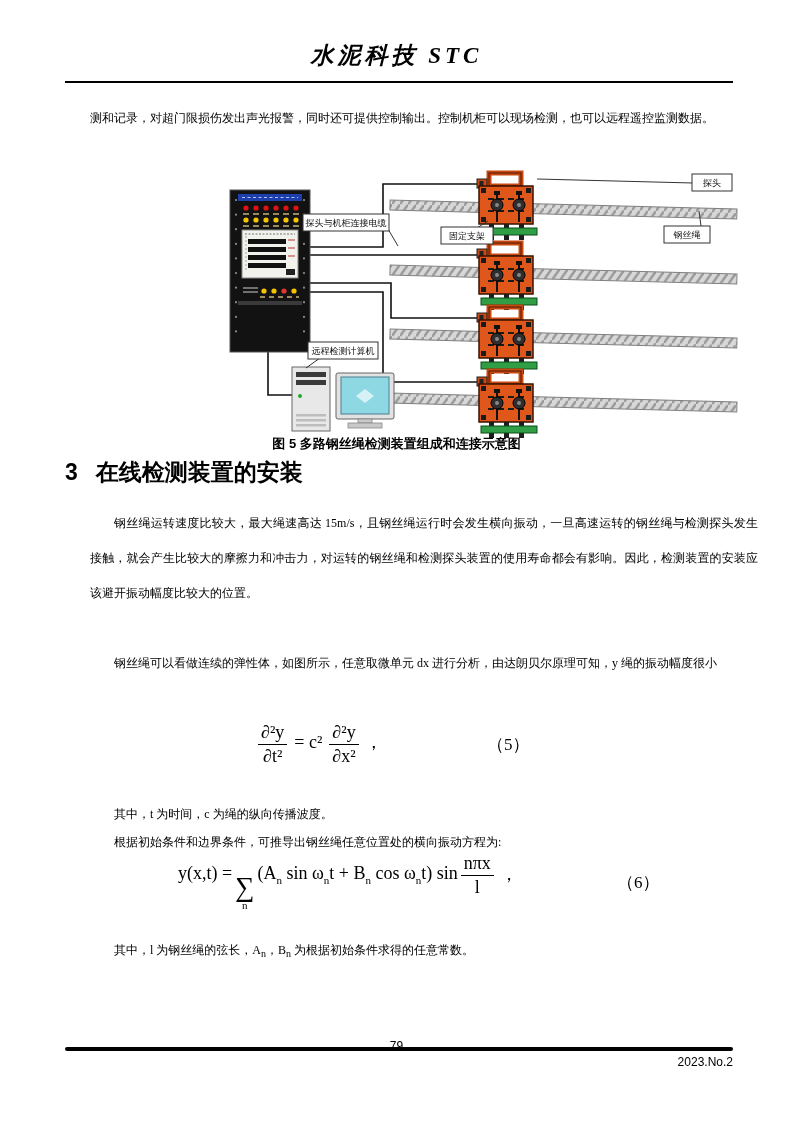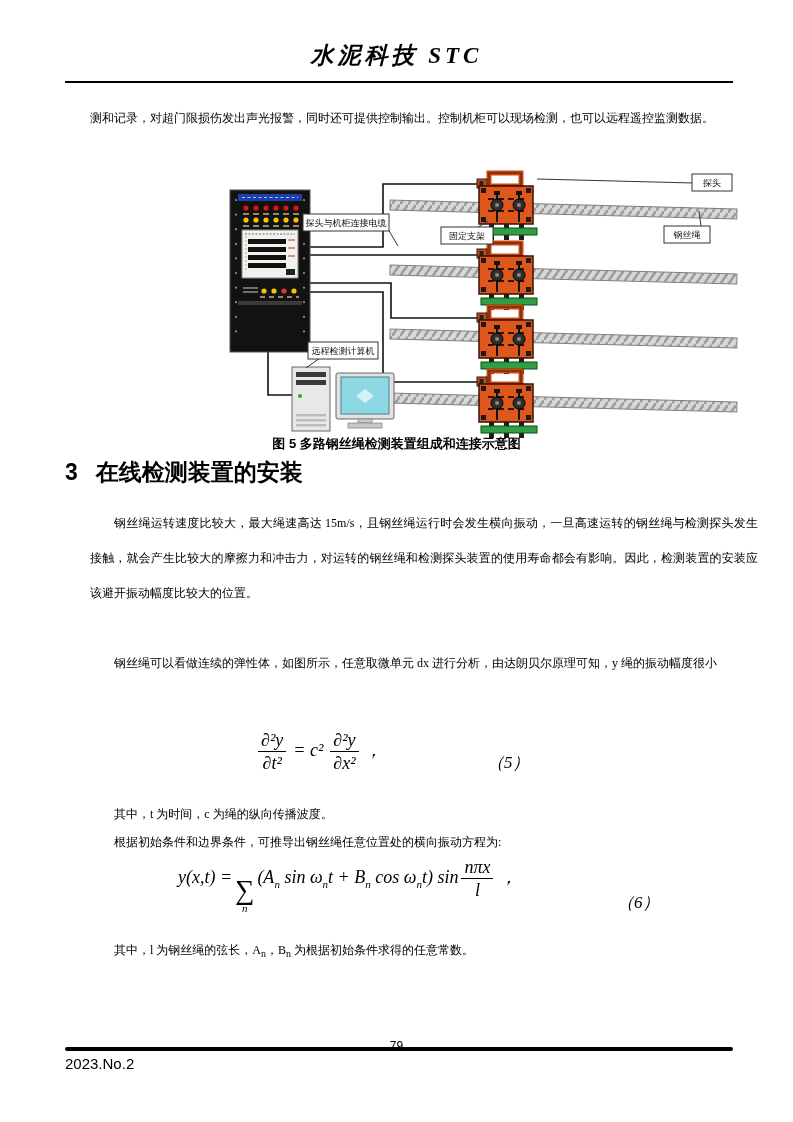--- a/index.html
+++ b/index.html
@@ -14,21 +14,21 @@
       text-align:justify;text-indent:2em;}
   .noindent{text-indent:0;}
   
   .fig-svg{position:absolute;left:0;top:158px;width:793px;height:282px;}
   .caption{position:absolute;top:435px;left:0;width:793px;text-align:center;
     font-family:"Liberation Sans","DejaVu Sans",sans-serif;font-weight:bold;font-size:13px;}
   .section-heading{position:absolute;top:457px;left:65px;margin:0;
     font-family:"Liberation Sans","DejaVu Sans",sans-serif;font-weight:bold;font-size:23px;}
   .section-heading .num{margin-right:18px;}
   
-  .equation{position:absolute;left:65px;width:668px;display:flex;align-items:flex-end;font-style:italic;}
+  .equation{position:absolute;left:65px;width:668px;display:flex;align-items:center;}
   .eq5{top:714px;height:60px;}
   .eq6{top:850px;height:64px;}
   .eq5 .math{margin-left:190px;}
   .eq6 .math{margin-left:113px;}
   .math{font-size:18px;white-space:nowrap;}
   .frac{display:inline-block;vertical-align:middle;text-align:center;line-height:1.15;margin:0 3px;}
   .frac .ftop{display:block;padding:0 3px 1px;}
   .frac .fbot{display:block;border-top:1.4px solid #000;padding:1px 3px 0;}
   .op{margin:0 4px;}
   .sum{display:inline-flex;flex-direction:column;align-items:center;vertical-align:-16px;
@@ -37,21 +37,21 @@
   .sum .ssub{font-size:11px;margin-top:-1px;}
   .math sub{font-size:11px;}
   .eqnum{position:absolute;font-size:17px;}
   .eq5 .eqnum{left:422px;}
   .eq6 .eqnum{left:552px;}
   .mcomma{margin-left:3px;}
   
   .footer-rule{position:absolute;top:1047px;left:65px;width:668px;height:4px;background:#000;border-radius:2px;}
   .footer-page{position:absolute;top:1039px;left:0;width:793px;text-align:center;font-size:12px;
     font-family:"Liberation Sans","DejaVu Sans",sans-serif;}
-  .footer-issue{position:absolute;top:1055px;left:65px;width:668px;font-size:15px;
+  .footer-issue{position:absolute;top:1055px;left:65px;width:668px;text-align:right;font-size:12px;
     font-family:"Liberation Sans","DejaVu Sans",sans-serif;}
   
   .svglabel{font-family:"Liberation Serif","DejaVu Serif",serif;font-size:9px;fill:#111;}
 </style>
 </head>
 <body>
 
 <div class="page">
 
   <div class="header-title">水泥科技 STC</div>

